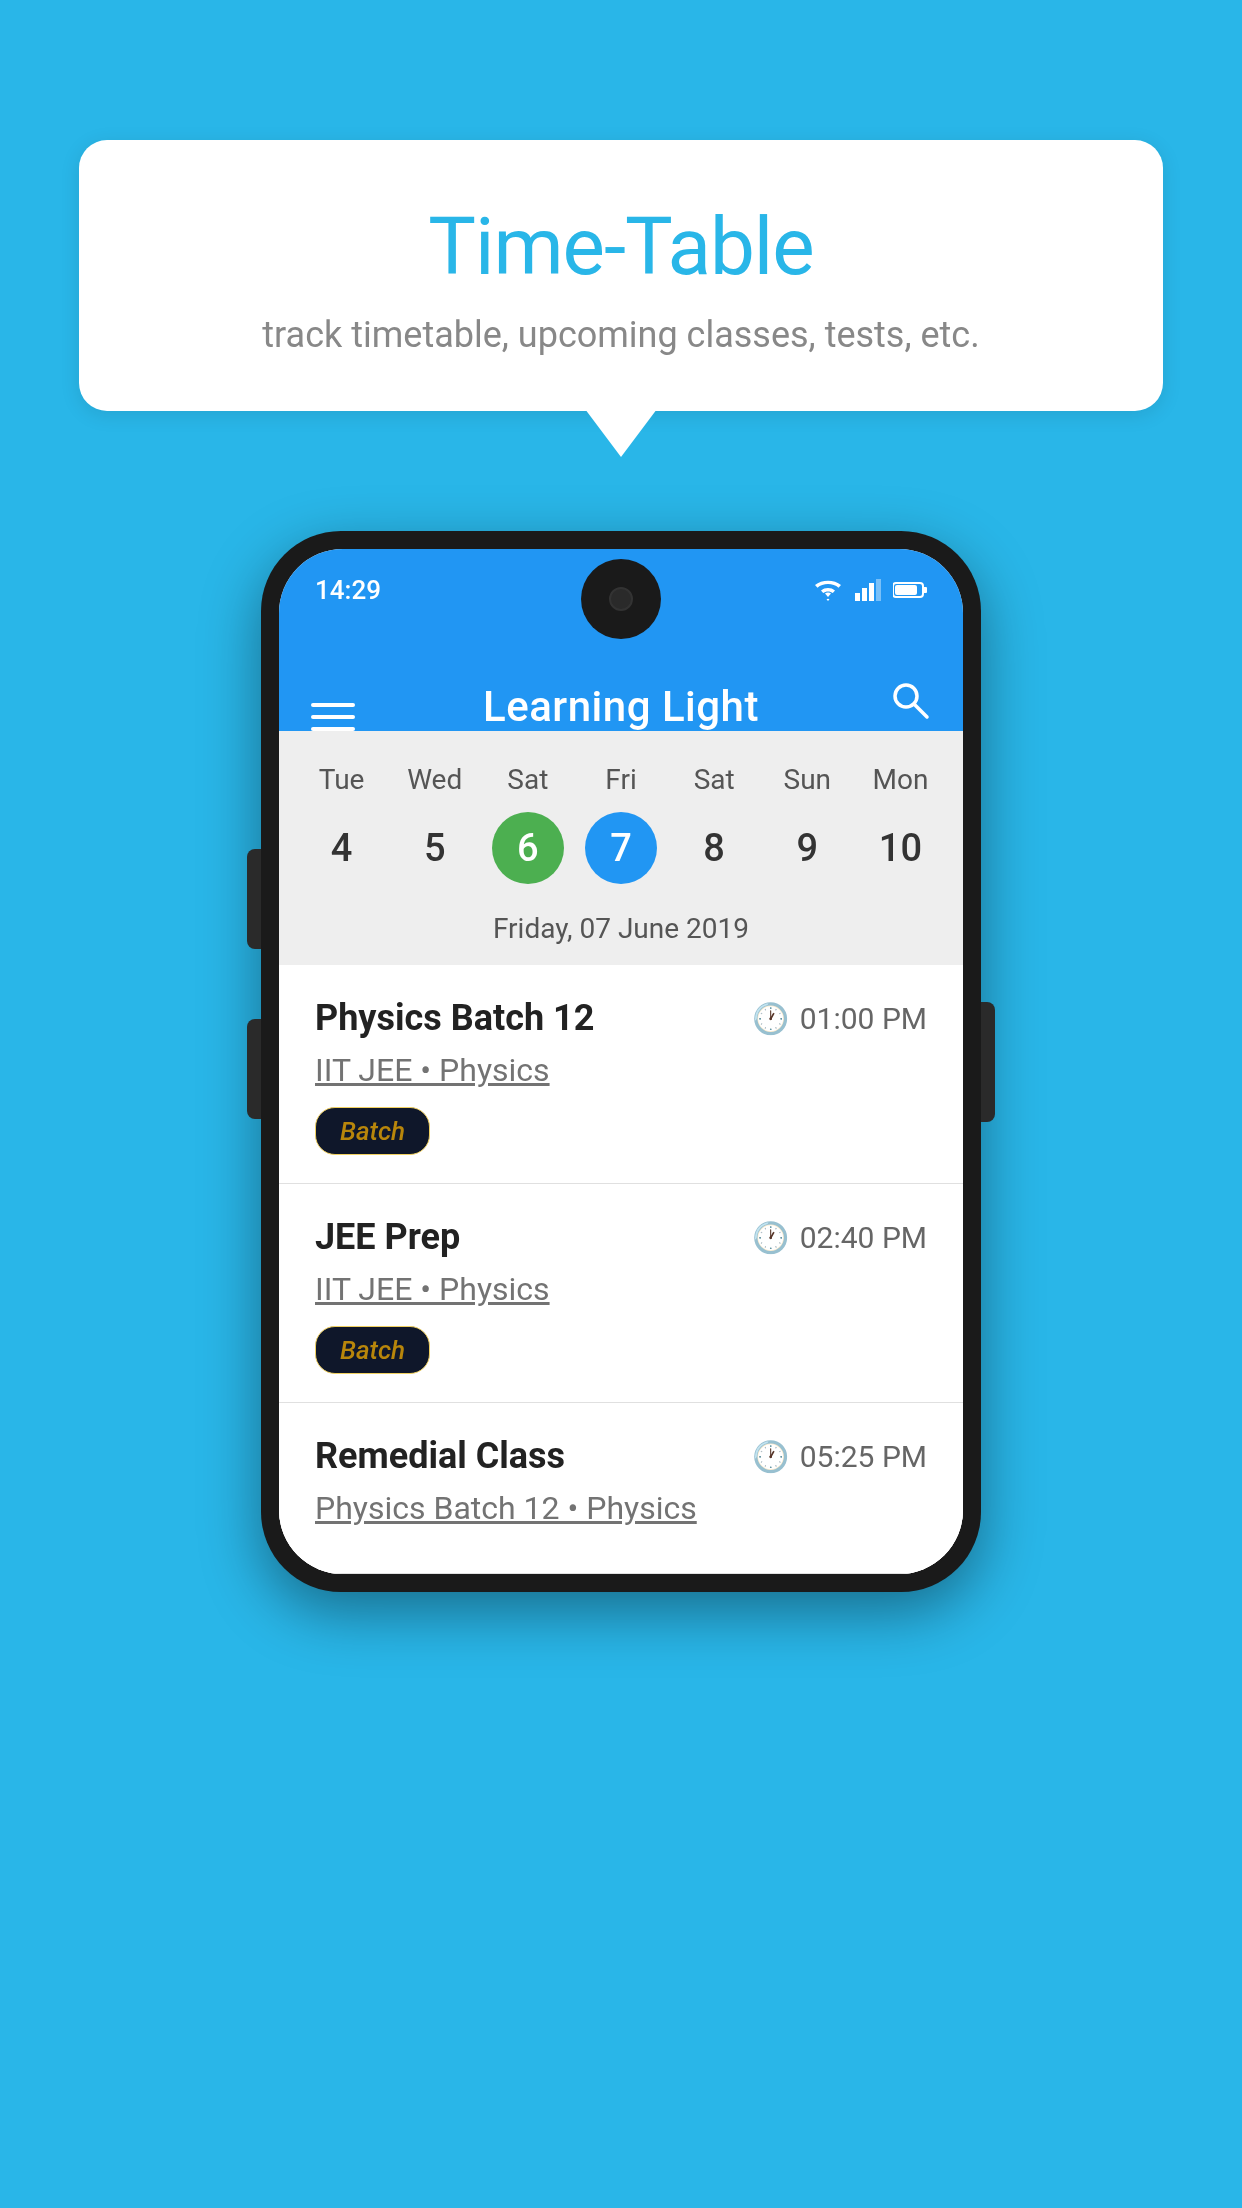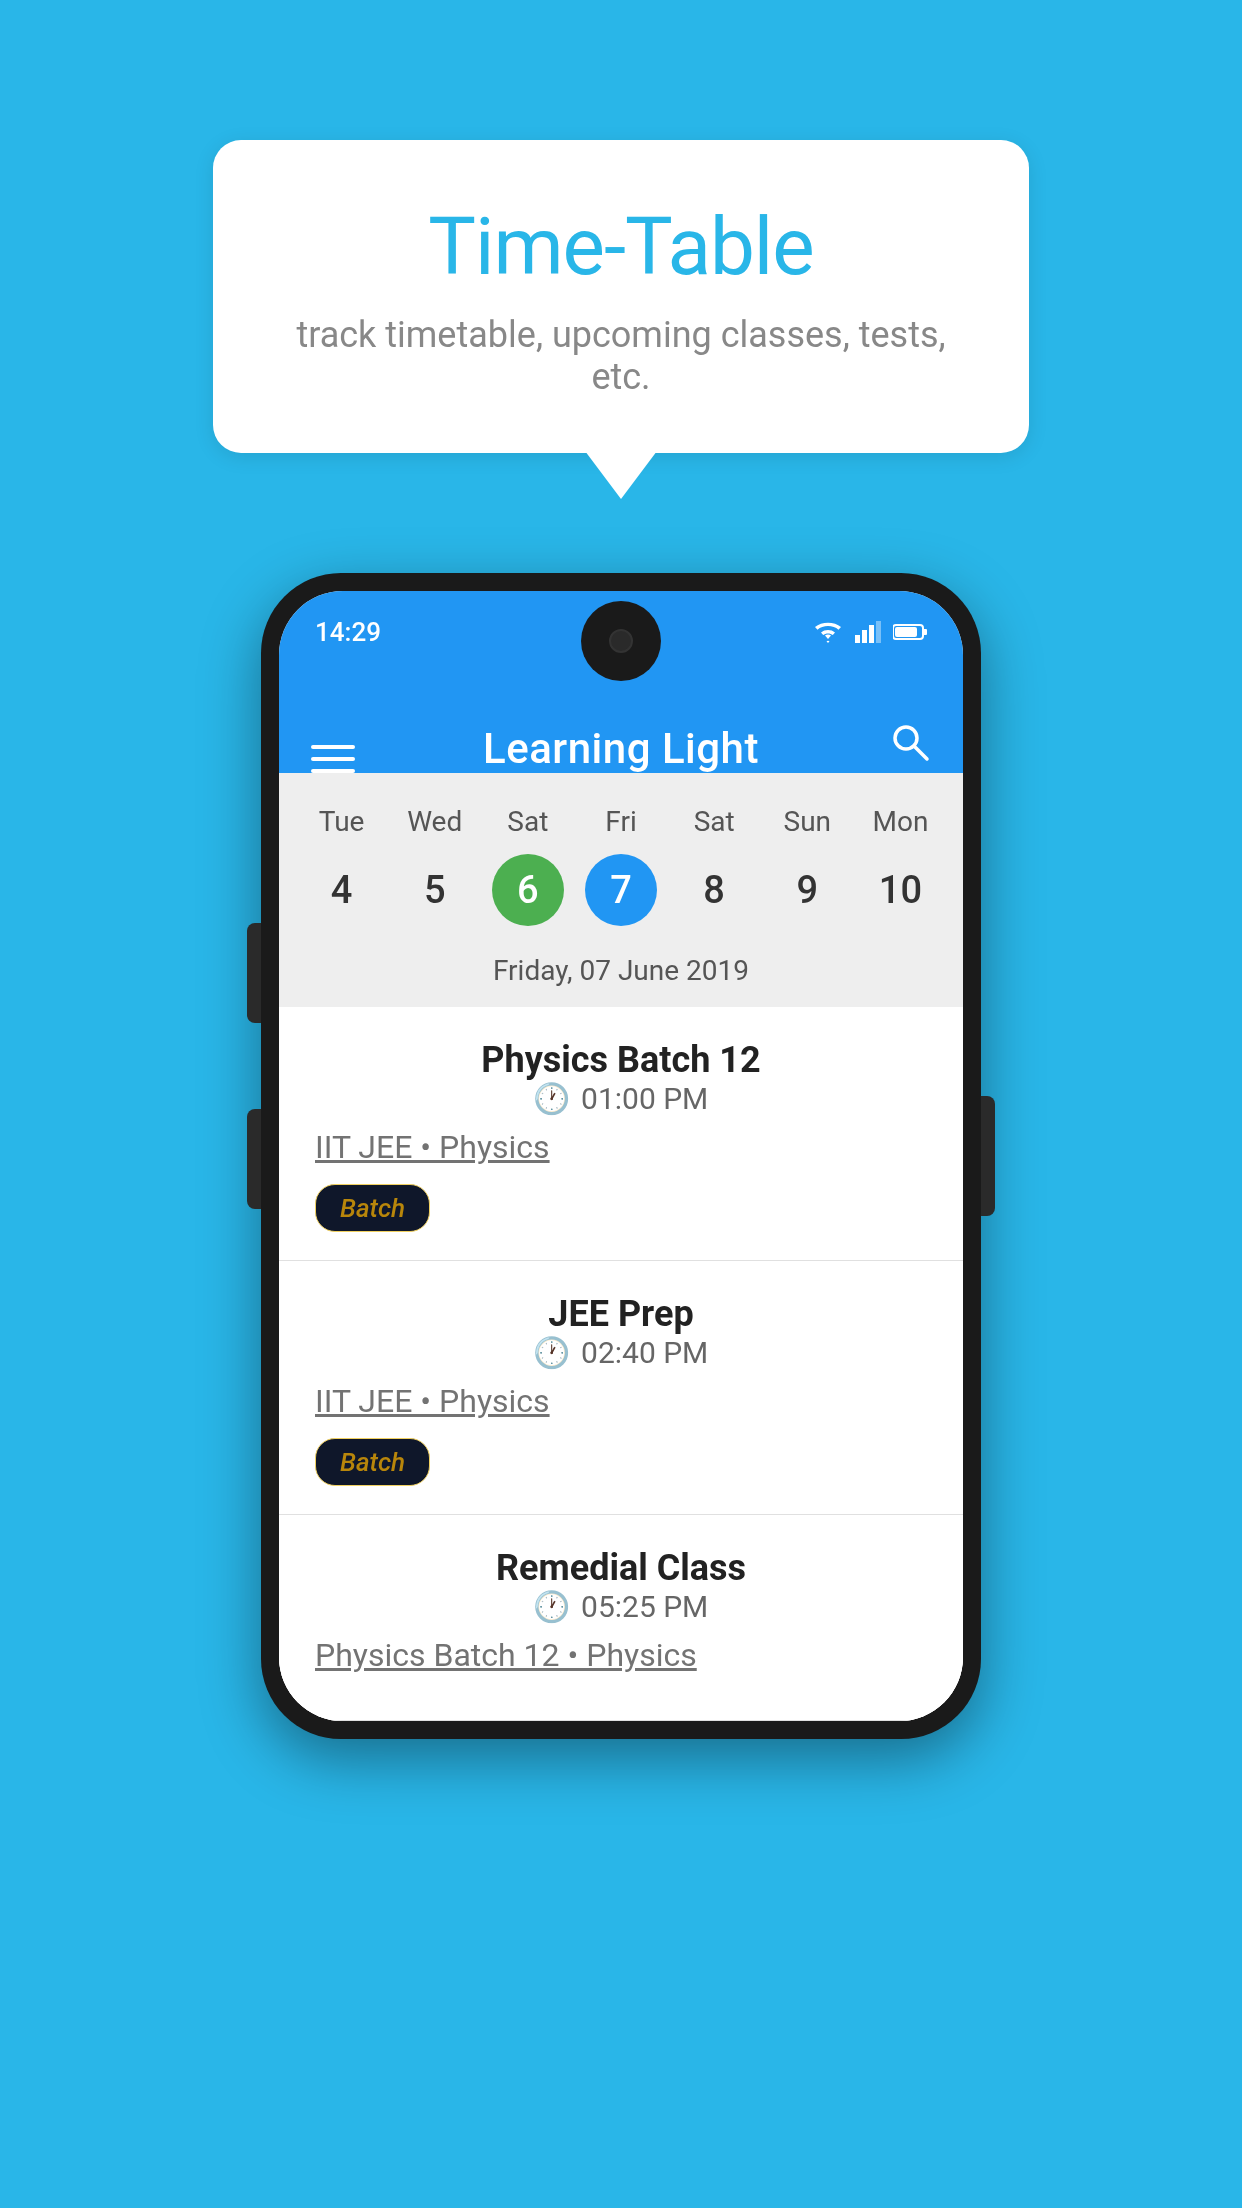--- a/index.html
+++ b/index.html
@@ -21,21 +21,21 @@
       width: 100%;
       display: flex;
       flex-direction: column;
       align-items: center;
       padding-top: 140px;
     }
 
     .speech-bubble {
       background: white;
       border-radius: 28px;
-      width: 816px;
+      width: 1084px;
       padding: 60px 60px 55px;
       position: relative;
       text-align: center;
       box-shadow: 0 4px 20px rgba(0,0,0,0.1);
     }
 
     .speech-bubble::after {
       content: '';
       position: absolute;
       bottom: -46px;
@@ -243,21 +243,20 @@
       background: white;
       padding: 32px 36px 28px;
       border-bottom: 1px solid #e0e0e0;
     }
 
     .schedule-item-header {
       display: flex;
       align-items: center;
       justify-content: space-between;
       margin-bottom: 12px;
-      flex-direction: column;
     }
 
     .schedule-title {
       font-size: 36px;
       font-weight: 700;
       color: #222;
     }
 
     .schedule-time {
       display: flex;

